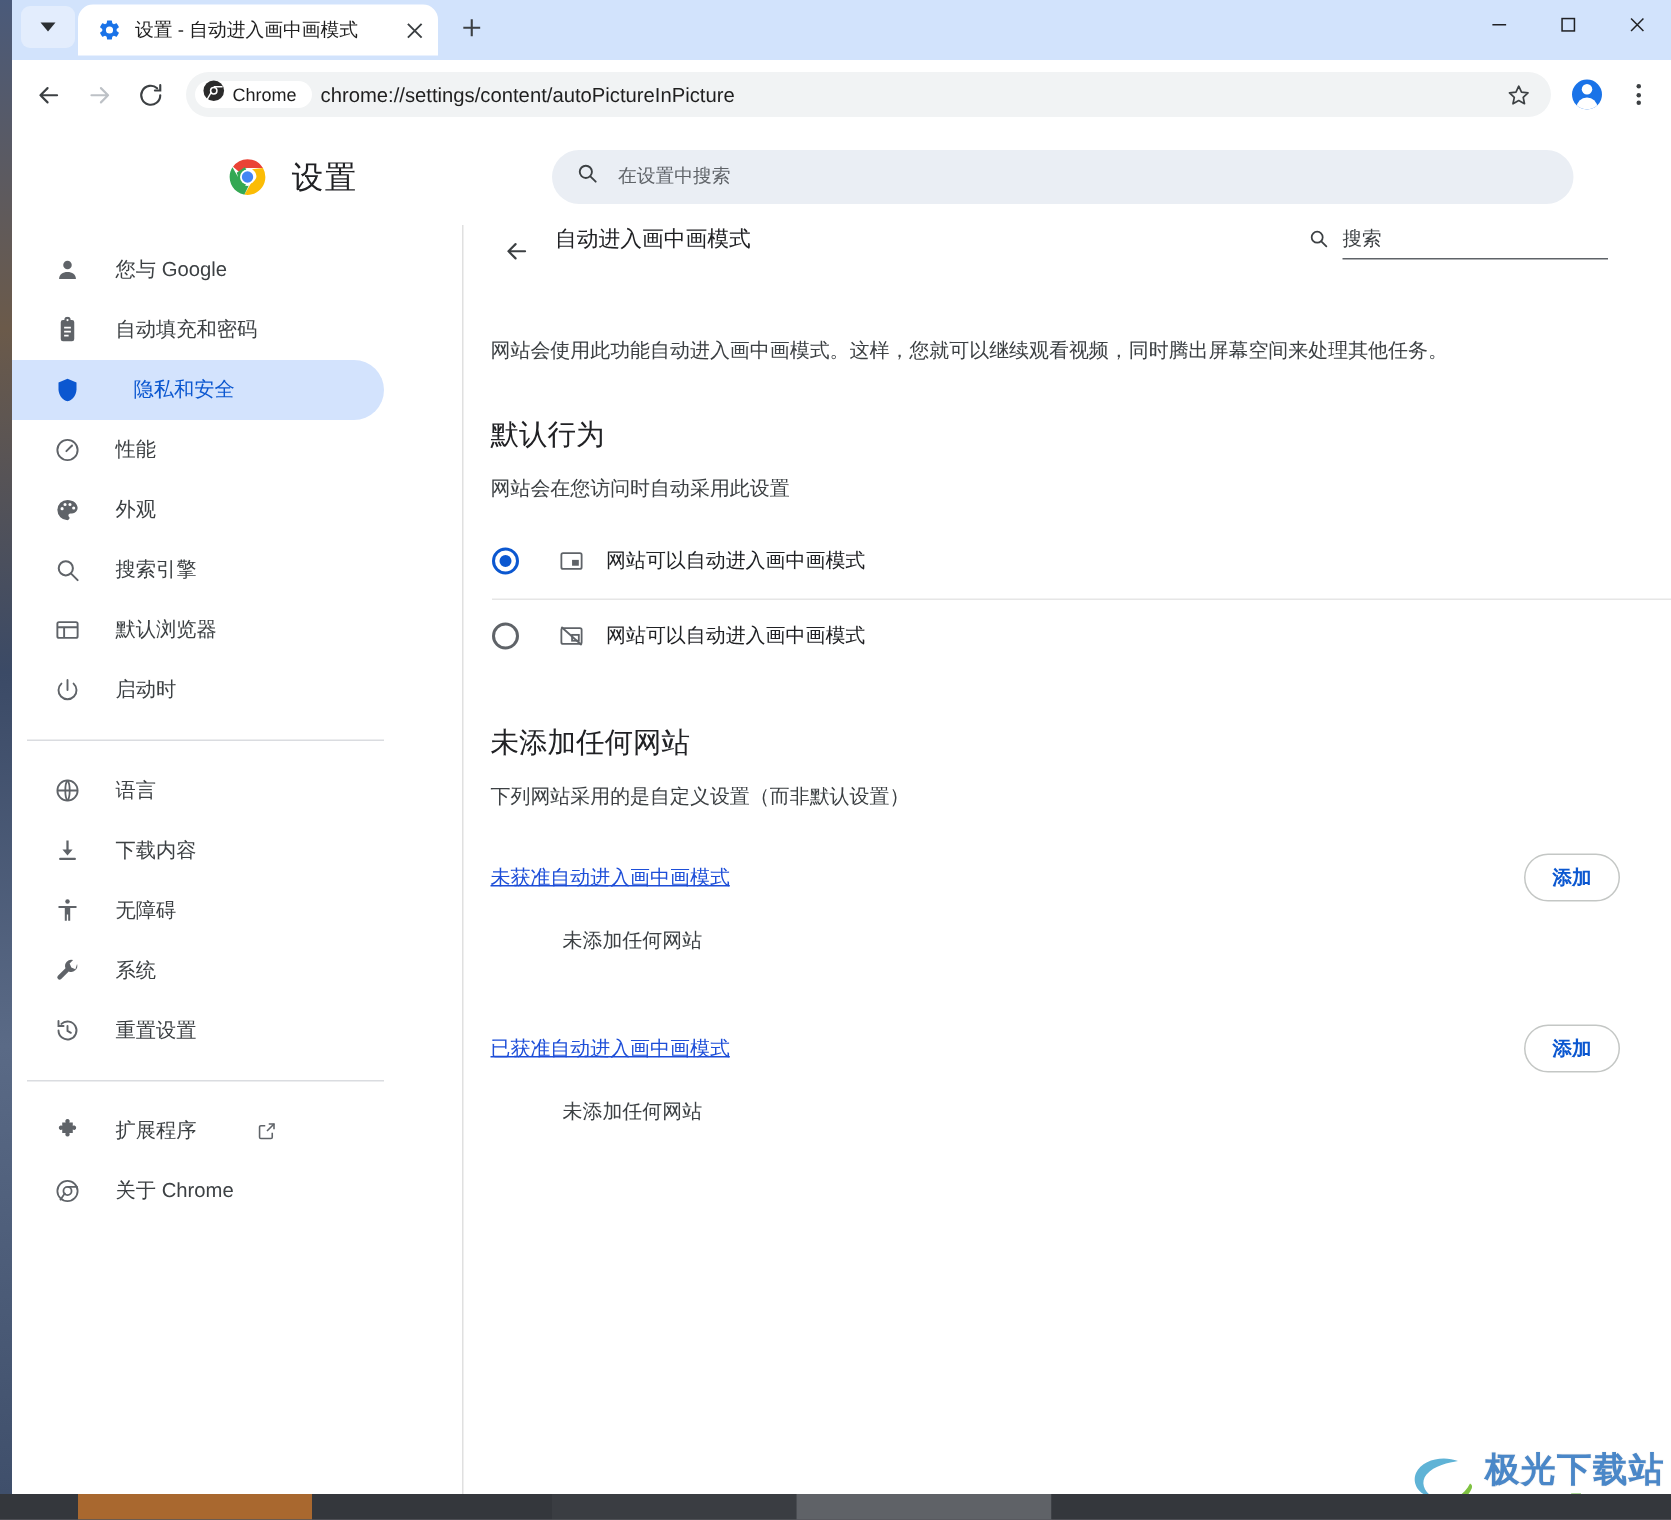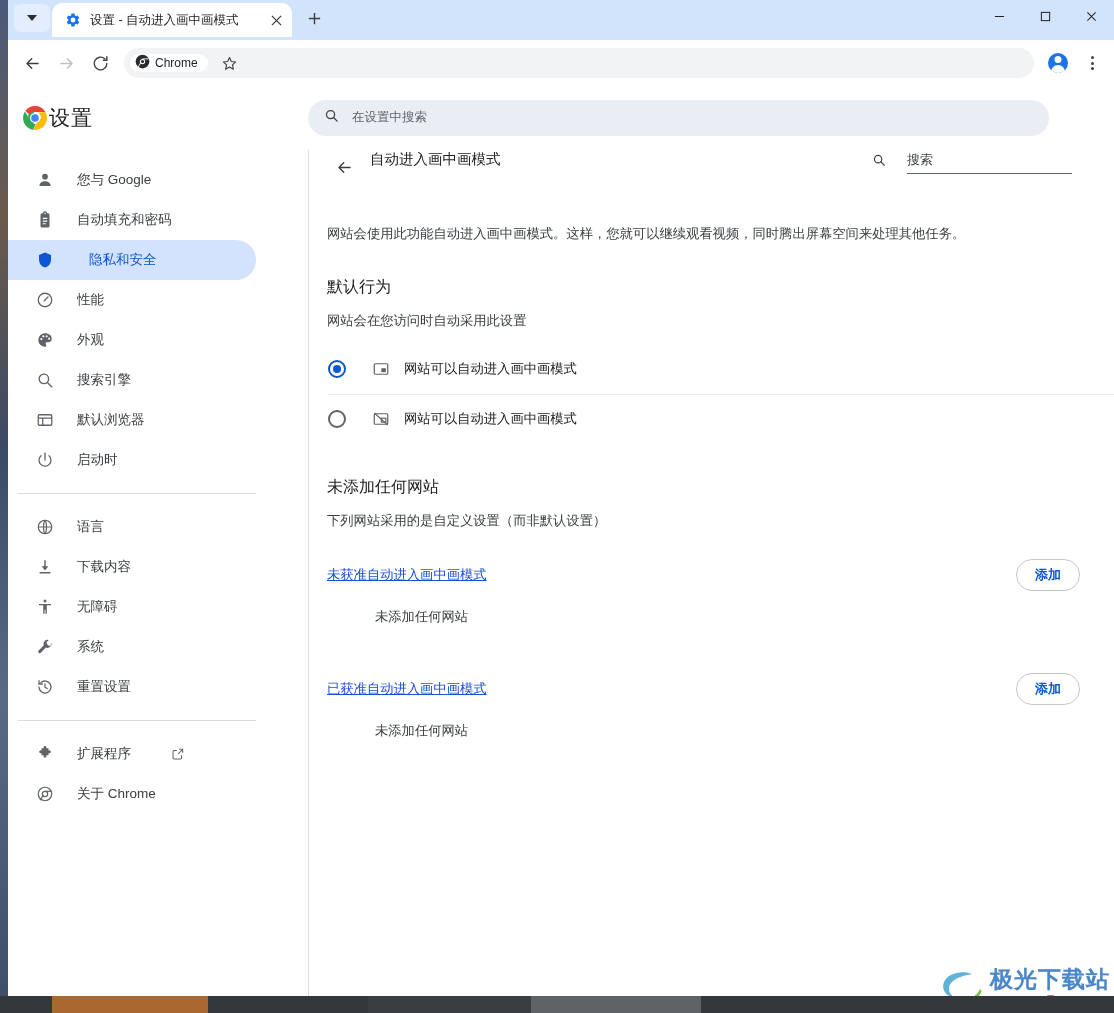--- a/index.html
+++ b/index.html
@@ -89,21 +89,21 @@
   .kebab i { width:3px; height:3px; border-radius:50%; background:#3c4043; display:block; }
 
   
   .page { position: relative; height: 910px; background: #ffffff; }
 
   
   .settings-header {
     height: 64px; display: flex; align-items: center; background: #ffffff;
     border-bottom: 1px solid transparent;
   }
-  .brandbox { width: 300px; display: flex; align-items: center; gap: 1px; padding-left: 14px; }
+  .brandbox { width: 360px; display: flex; align-items: center; gap: 17px; padding-left: 14px; justify-content: center; }
   .chrome-logo { width: 26px; height: 26px; position: relative; }
   .settings-title { font-size: 21px; color: #202124; letter-spacing: 1px; }
   .searchwrap { flex: 1 1 auto; padding-right: 65px; }
   .searchbox {
     height: 36px; background: #eaeef4; border-radius: 18px; display: flex;
     align-items: center; gap: 13px; padding: 0 16px; cursor: text;
   }
   .searchbox .ph { font-size: 12.5px; color: #5f6368; }
 
   
@@ -124,27 +124,27 @@
   .ext-ico { margin-left: 18px; display: flex; align-items: center; }
 
   
   .content { flex: 1 1 auto; background: #ffffff; border-left: 1px solid #e0e0e0;
              position: relative; padding: 0; }
 
   .c-head { display: flex; align-items: flex-start; height: 56px; padding: 0 42px 0 18px; }
   .backbtn { width: 34px; height: 34px; border-radius: 50%; display: flex;
              align-items: center; justify-content: center; cursor: pointer; color: #3c4043; }
   .c-title { font-size: 14.5px; color: #202124; margin-left: 9px; }
-  .c-search { margin-left: auto; display: flex; align-items: center; gap: 21px;
+  .c-search { margin-left: auto; display: flex; align-items: center; gap: 9px;
               width: 200px; }
   .c-search .cs-line { flex: 1 1 auto; border-bottom: 1px solid #5f6368; padding-bottom: 4px; }
   .c-search .cs-ph { font-size: 13px; color: #3c4043; }
 
   .desc { font-size: 13.3px; color: #3c4043; line-height: 1.5; padding: 18px 34px 0 18px; }
-  .sec-title { font-size: 16px; color: #202124; padding: 33px 0 0 18px; }
+  .sec-title { font-size: 19px; color: #202124; padding: 33px 0 0 18px; }
   .sec-sub { font-size: 13.3px; color: #3c4043; padding: 14px 0 0 18px; }
 
   .radio-row { display: flex; align-items: center; height: 50px; padding-left: 19px;
                margin-top: 14px; cursor: pointer; }
   .radio-row.second { border-top: 1px solid #e6e6e6; margin-top: 0;
                       margin-left: 19px; padding-left: 0; }
   .radio {
     width: 18px; height: 18px; border-radius: 50%; border: 2px solid #5f6368;
     position: relative; flex: 0 0 18px;
   }
@@ -258,20 +258,21 @@
             <svg width="15" height="15" viewBox="0 0 24 24">
               <circle cx="12" cy="12" r="11" fill="#2b2b2b"></circle>
               <circle cx="12" cy="12" r="4.2" fill="#ffffff"></circle>
               <circle cx="12" cy="12" r="2.6" fill="#2b2b2b"></circle>
               <path d="M12 7.8 H21.4" stroke="#ffffff" stroke-width="1.5"></path>
               <path d="M9.6 13.3 L5.1 20.9" stroke="#ffffff" stroke-width="1.5"></path>
             </svg>
           </span>
           <span class="chip-label">Chrome</span>
         </span>
+        <span class="omni-url">chrome://settings/content/autoPictureInPicture</span>
         <span class="tb-btn">
           <svg width="17" height="17" viewBox="0 0 24 24" fill="none" stroke="#3c4043" stroke-width="1.6" stroke-linejoin="round">
             <path d="M12 3.5l2.6 5.6 6.1.7-4.5 4.2 1.2 6-5.4-3-5.4 3 1.2-6L3.3 9.8l6.1-.7z"></path>
           </svg>
         </span>
       </div>
 
       <div class="avatar-btn">
         <span class="avatar-circ"></span>
       </div>

